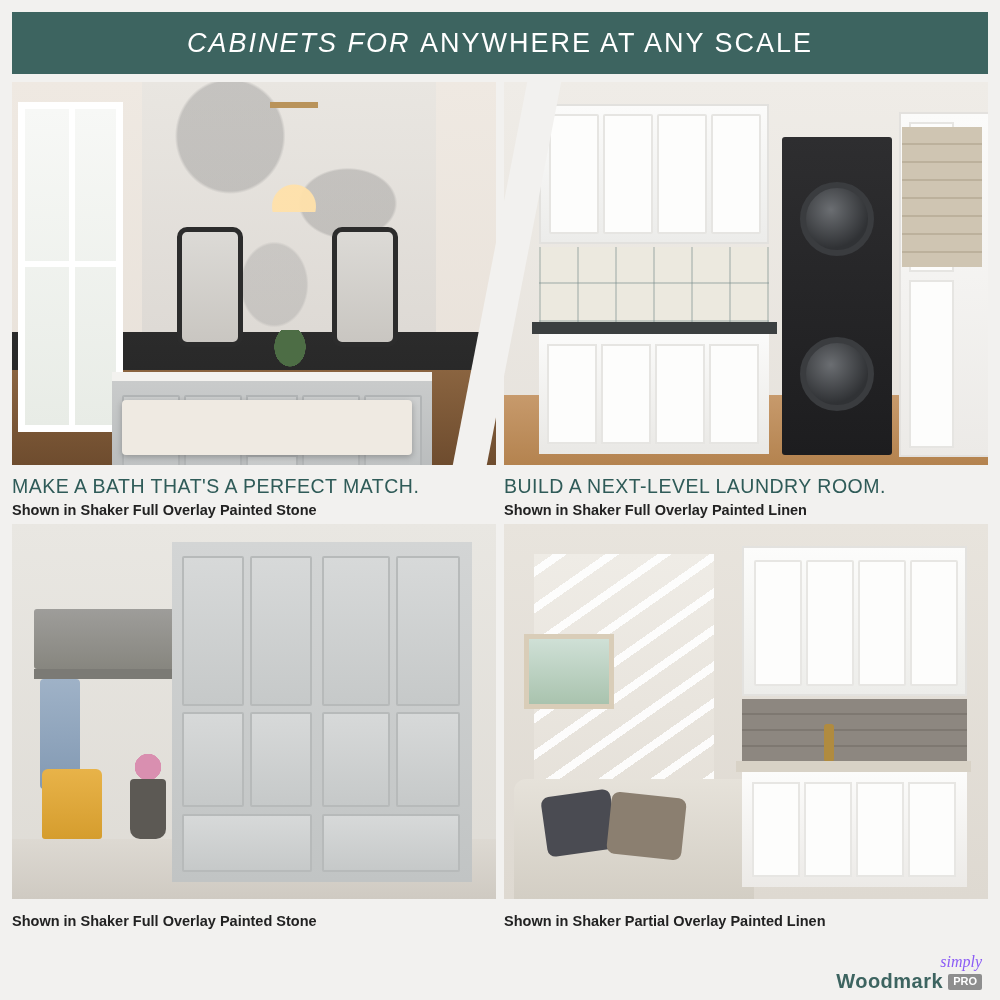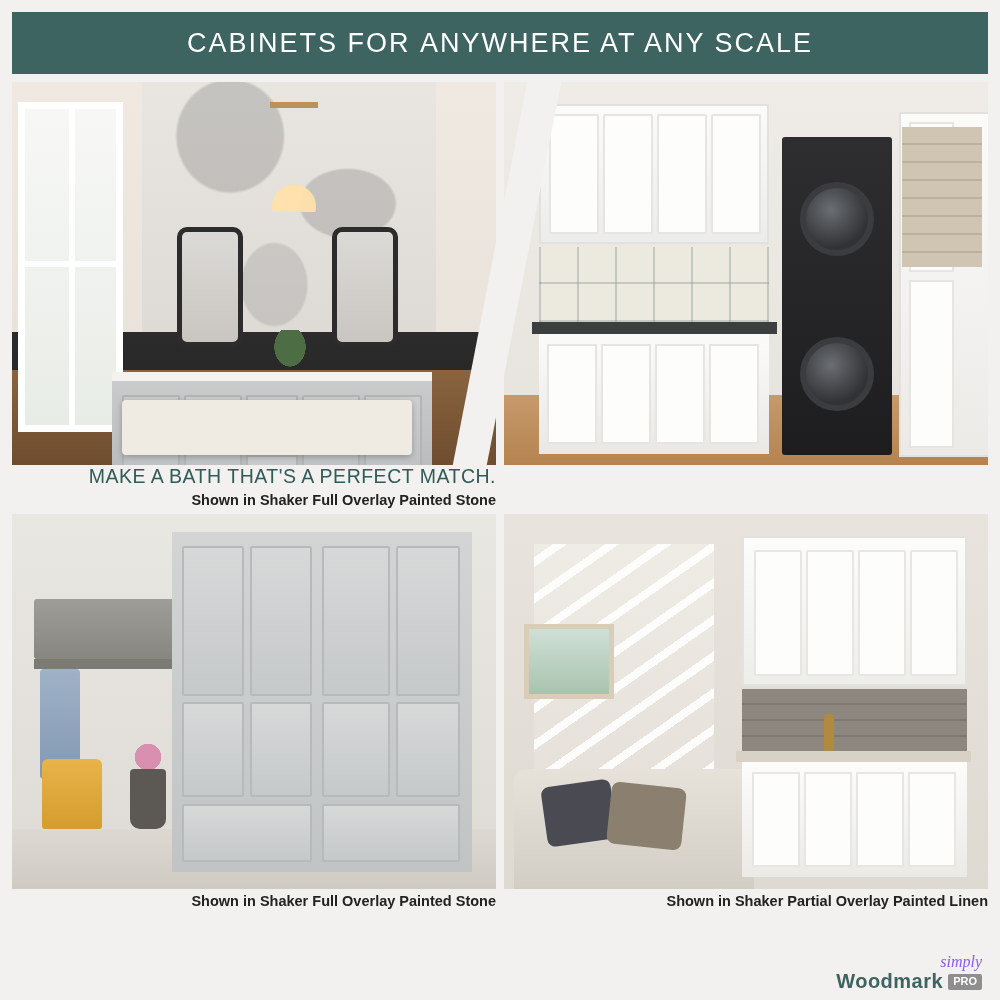--- a/index.html
+++ b/index.html
@@ -22,21 +22,21 @@
     background:#3d6460;
     display:flex;align-items:center;justify-content:center;
     color:#ffffff;
     letter-spacing:2px;
   }
   .banner-text{
     font-size:27px;
     text-transform:uppercase;
     white-space:nowrap;
   }
-  .banner-text .light{font-weight:300;}
+  .banner-text .light{font-weight:300;font-style:italic;}
   .banner-text .bold{font-weight:normal;}
 
   
   .grid{
     position:relative;
     margin-top:8px;
     display:grid;
     grid-template-columns:1fr 1fr;
     grid-template-rows:auto auto;
     column-gap:8px;
@@ -46,21 +46,22 @@
   .photo{
     position:relative;
     width:100%;
     height:383px;
     overflow:hidden;
     background:#d9d7d2;
   }
   .cell.bottom .photo{height:375px;}
 
   .caption{
-    text-align:right;
+    text-align:left;
+    padding-top:10px;
   }
   .cap-title{
     color:#2f5b58;
     font-size:19.5px;
     letter-spacing:.5px;
     text-transform:uppercase;
   }
   .cap-sub{
     color:#222;
     font-size:14.5px;
@@ -375,20 +376,24 @@
           </div>
           <div class="pantry">
             <div class="p p1"></div>
             <div class="p p2"></div>
             <div class="p p3"></div>
             <div class="p p4"></div>
           </div>
           <div class="shade"></div>
         </div>
       </div>
+      <div class="caption">
+        <div class="cap-title">BUILD A NEXT-LEVEL LAUNDRY ROOM.</div>
+        <div class="cap-sub">Shown in Shaker Full Overlay Painted Linen</div>
+      </div>
     </div>
 
     <div class="cell bottom">
       <div class="photo">
         <div class="mud">
           <div class="floor"></div>
           <div class="bench"></div>
           <div class="hooks"></div>
           <div class="coat"></div>
           <div class="tallunit">

